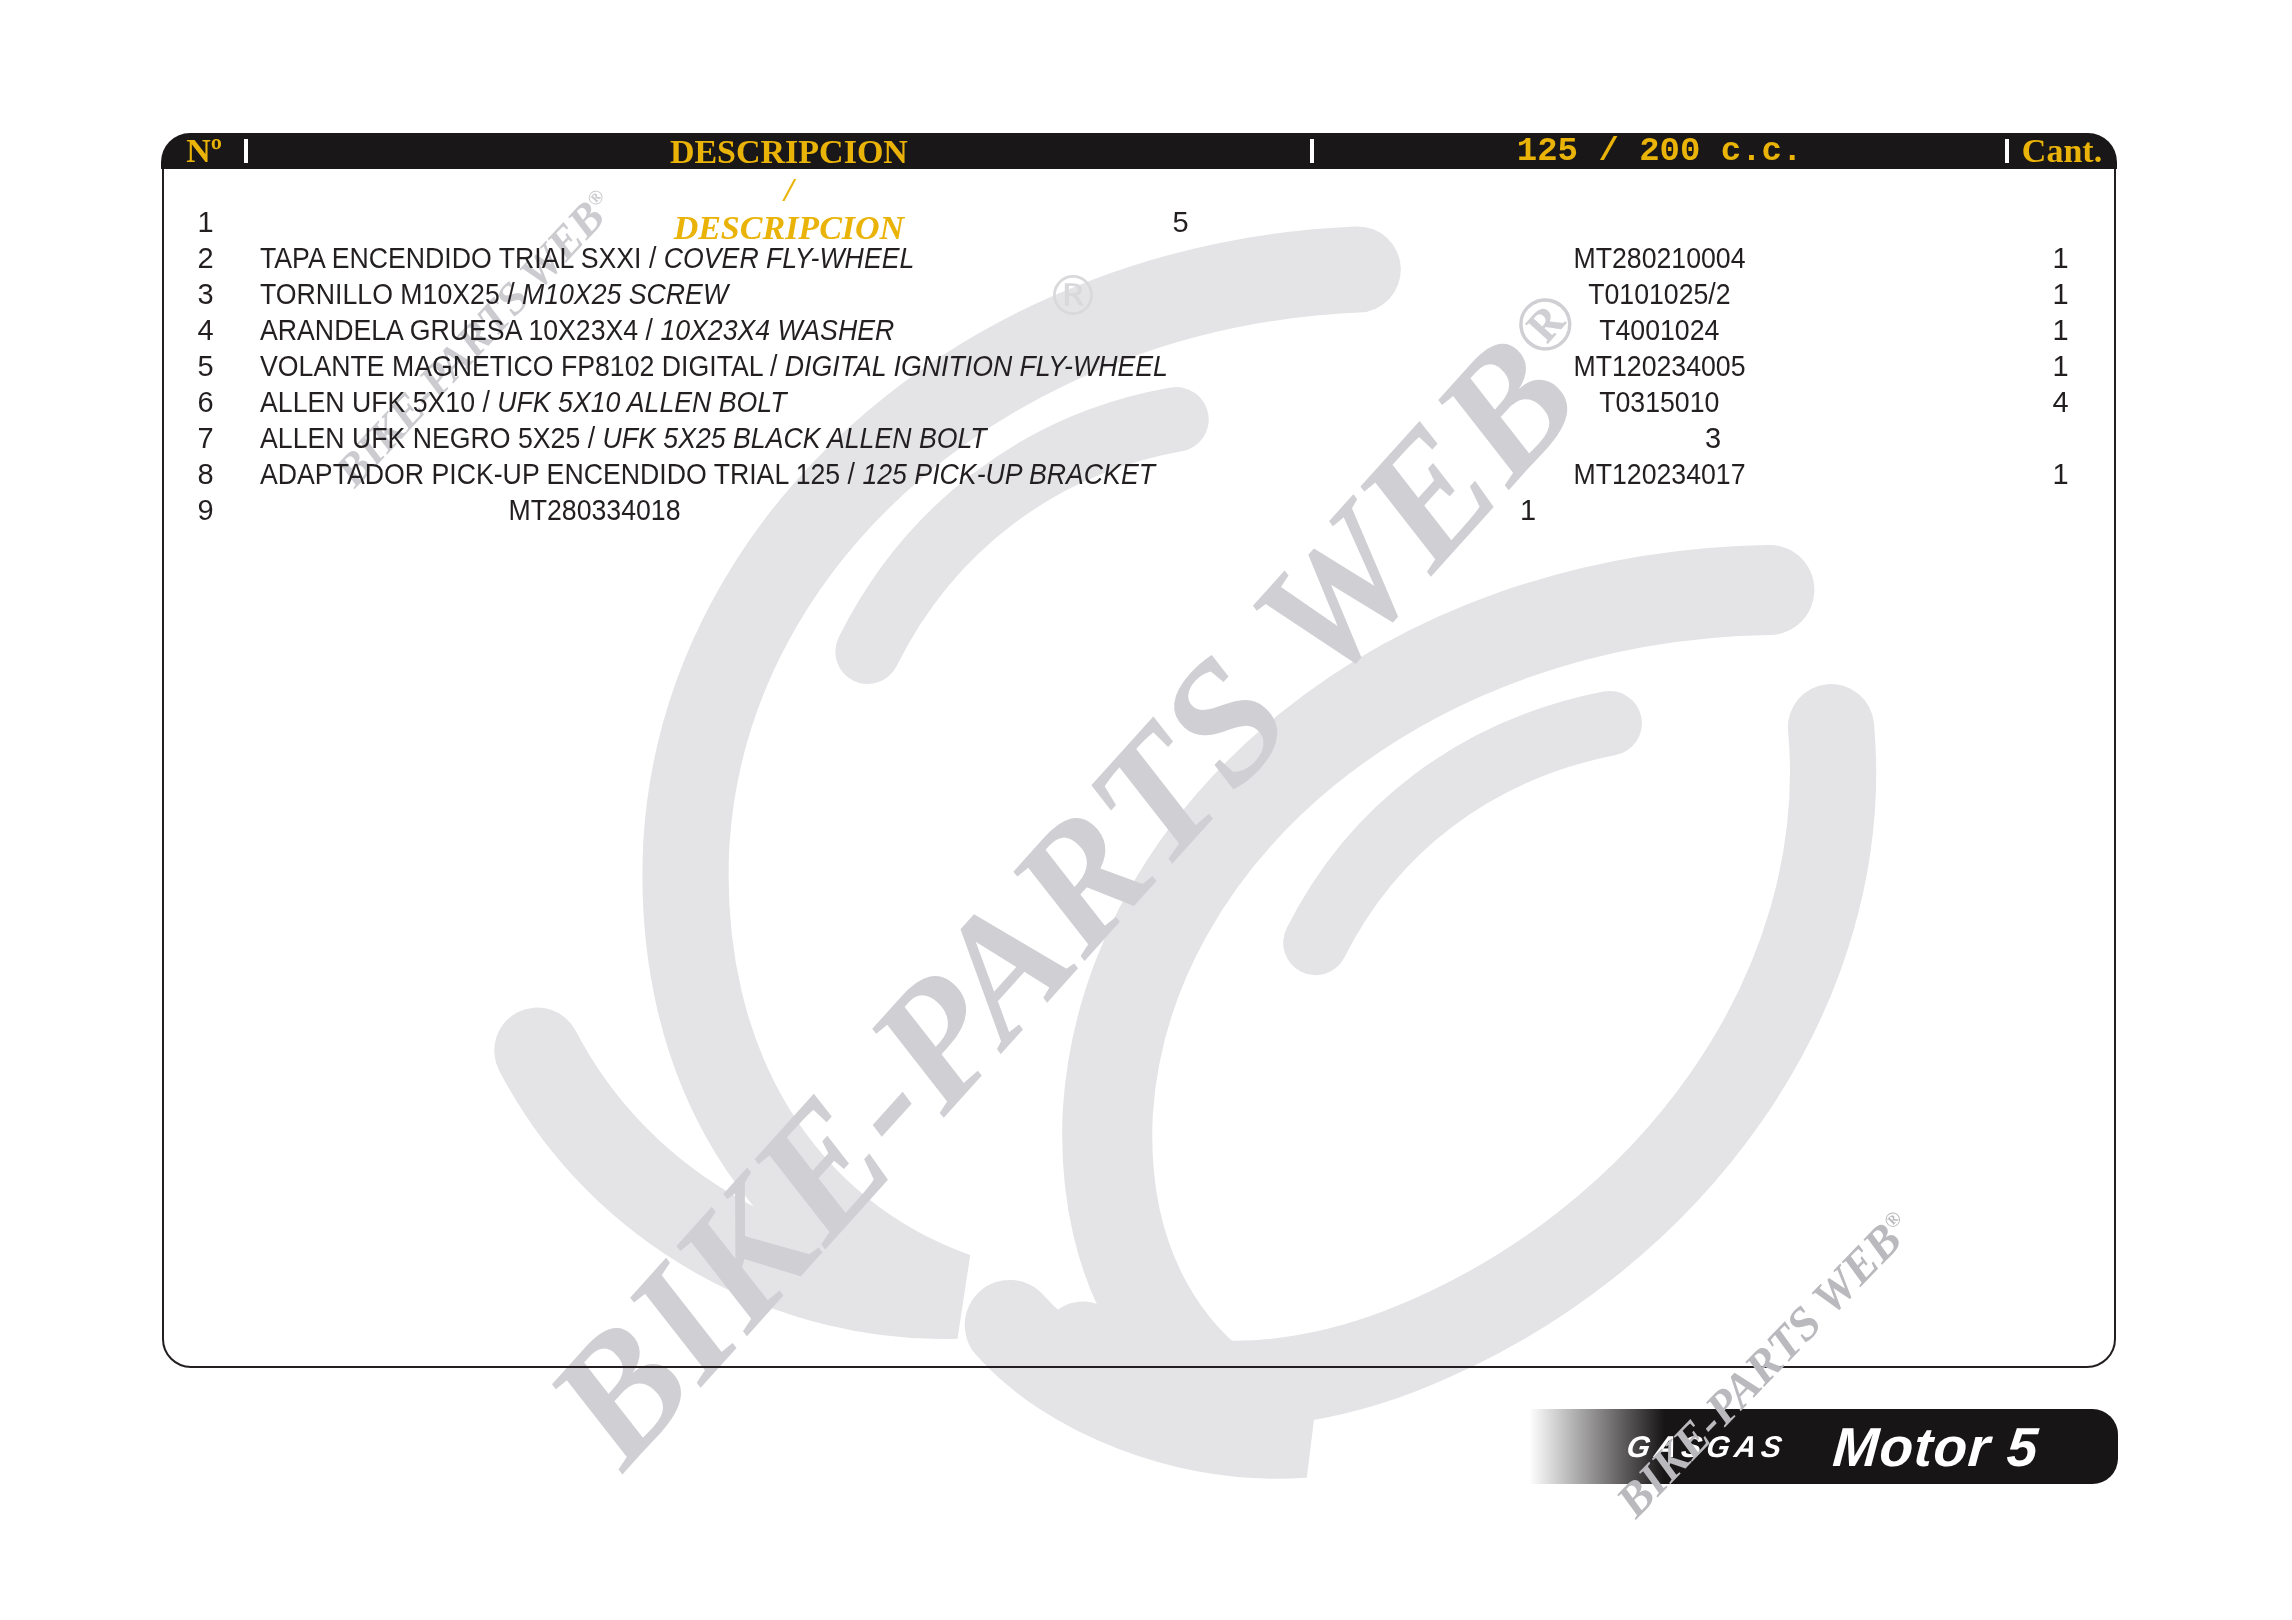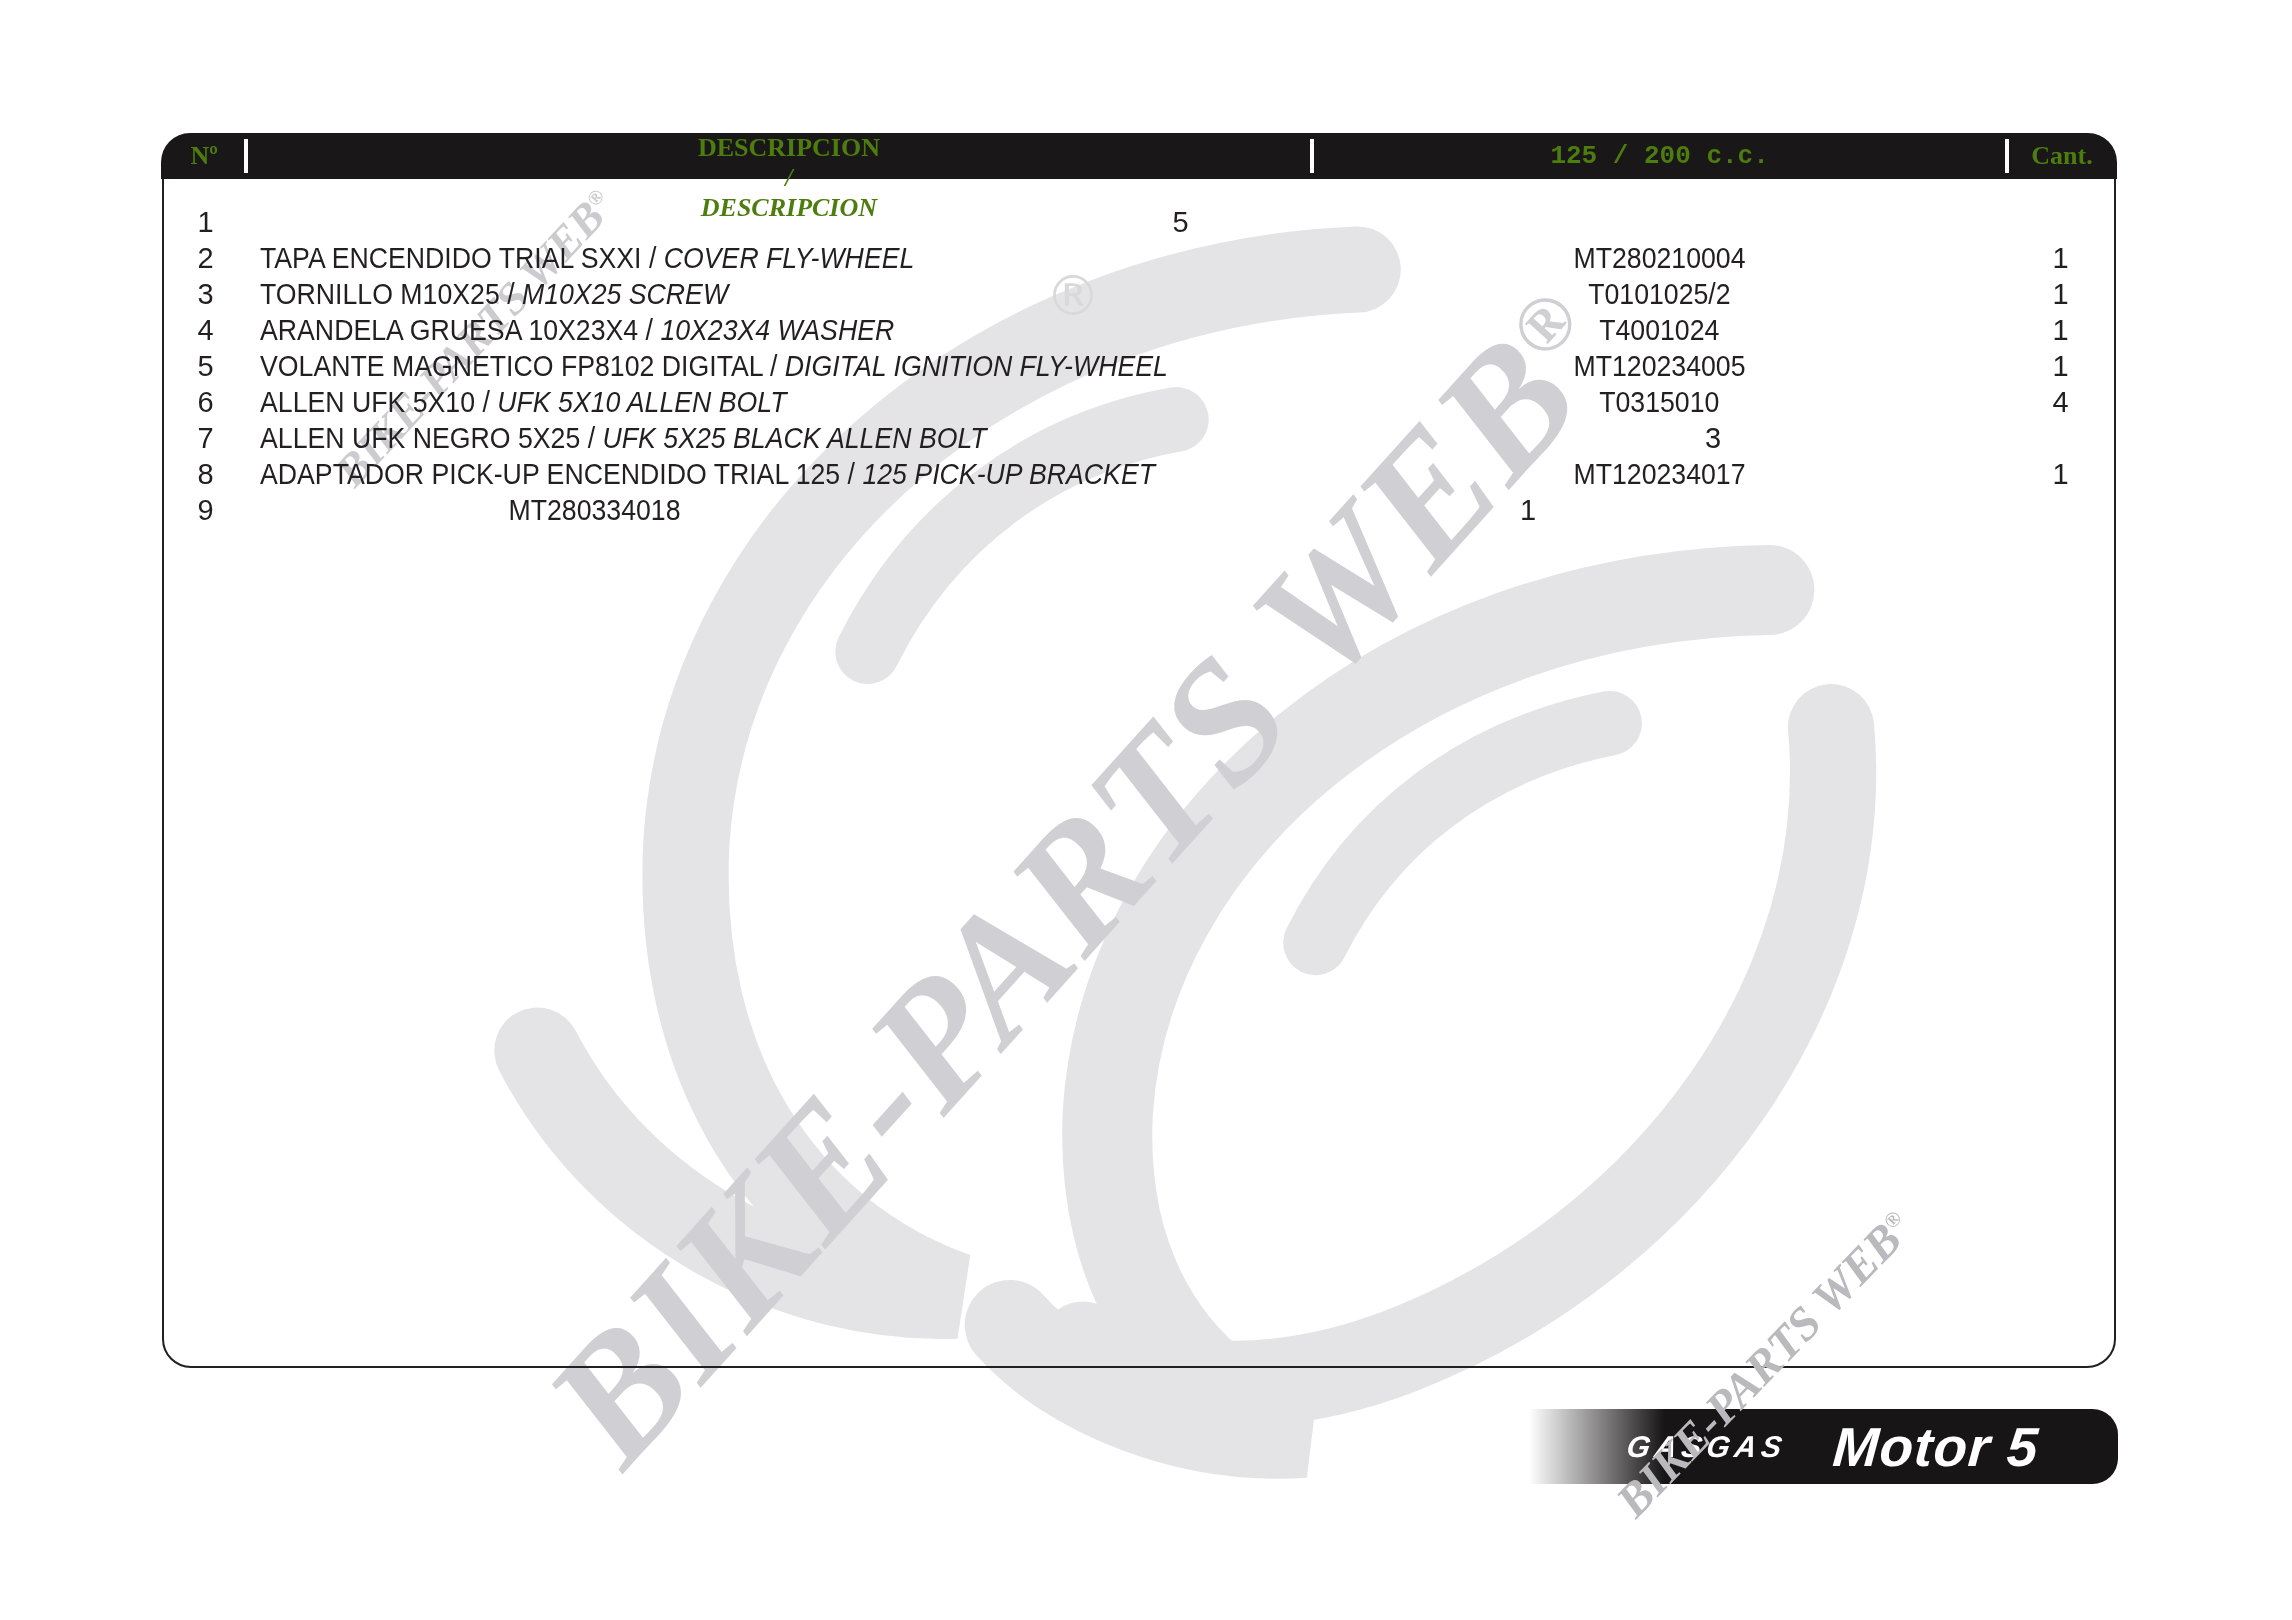--- a/index.html
+++ b/index.html
@@ -58,27 +58,27 @@
   
   .parts-table{
     position:absolute;left:162px;top:134px;
     width:1950px;height:1230px;
     border:2.9px solid var(--ink);
     border-radius:29px;
     z-index:2;
     background:transparent;
   }
   .thead{
-    position:absolute;left:-2.9px;top:-2.9px;right:-2.9px;height:46px;
+    position:absolute;left:-2.9px;top:-2.9px;right:-2.9px;height:36px;
     background:var(--bar-black);
     border-radius:29px 29px 0 0;
     display:flex;align-items:center;
-    color:#4d7c0f;
+    color:#eab308;
     font-family:"Liberation Serif",serif;
-    font-weight:bold;font-size:26px;
+    font-weight:bold;font-size:34px;
   }
   .th{height:100%;display:flex;align-items:center;}
   .th-no{width:86px;justify-content:center;}
   .th-desc{width:1065px;padding-left:18.6px;box-sizing:border-box;flex-direction:column;}
   .th-model{width:695px;justify-content:center;font-family:Liberation Mono, monospace;}
   .th-qty{flex:1;justify-content:center;}
   .vsep{
     position:absolute;top:5.9px;bottom:5.9px;width:3.9px;background:#ffffff;
   }
   .vsep1{left:83px;} .vsep2{left:1149px;} .vsep3{left:1844px;}

